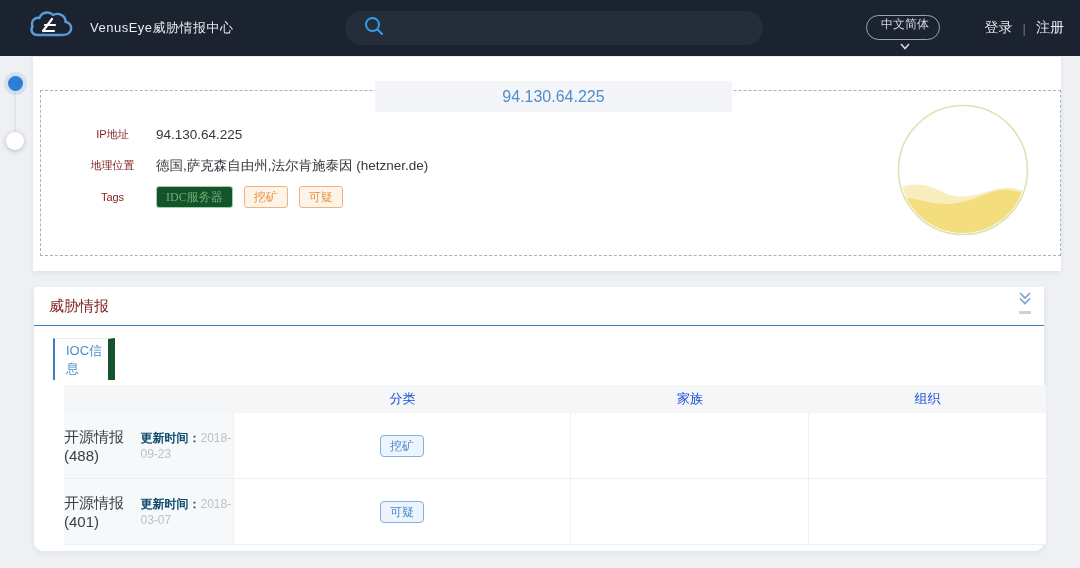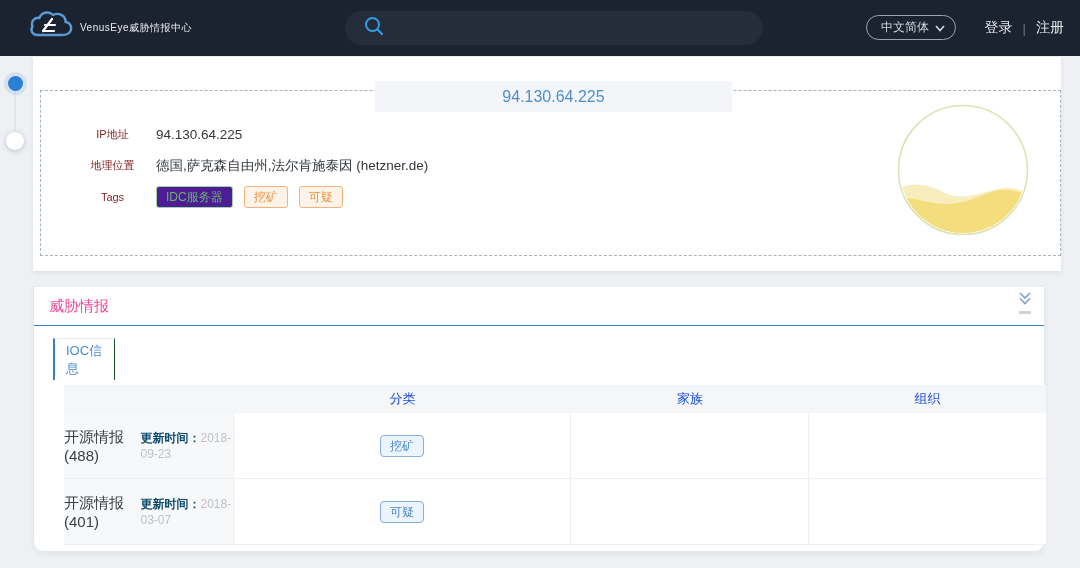--- a/index.html
+++ b/index.html
@@ -9,35 +9,35 @@
     background:#eef0f3;
     position:relative;
   }
 
   
   .topbar {
     position:absolute; left:0; top:0; width:1080px; height:56px;
     background:#1b2230; display:flex; align-items:center; z-index:30;
   }
   .brand { display:flex; align-items:center; margin-left:28px; cursor:pointer; }
-  .brand-title { color:#e8eaee; font-size:10px; margin-left:6px; letter-spacing:.5px; }
+  .brand-title { color:#e8eaee; font-size:13px; margin-left:16px; letter-spacing:.5px; }
   .searchbox {
     position:absolute; left:345px; top:11px; width:418px; height:34px;
     background:#252d3b; border-radius:17px; display:flex; align-items:center;
     padding:0 14px 0 18px;
   }
   .searchbox input {
     flex:1; background:transparent; border:none; outline:none;
     color:#c4cad2; font-size:13px; font-family:inherit;
   }
   .searchbox input::placeholder { color:#79828f; }
   .lang-pill {
     position:absolute; left:866px; top:15px; height:25px; padding:0 10px 0 14px;
     border:1px solid #9aa4b0; border-radius:13px; display:flex; align-items:center;
-    color:#d5dae0; font-size:12px; cursor:pointer; gap:6px;
+    color:#d5dae0; font-size:12px; cursor:pointer; gap:6px;flex-direction:column;
   }
   .auth { position:absolute; right:16px; top:0; height:56px; display:flex; align-items:center; gap:10px; }
   .auth a { color:#e6e9ed; font-size:14px; text-decoration:none; cursor:pointer; }
   .auth .sep { color:#6b7480; font-size:13px; }
 
   
   .stepper { position:absolute; left:6px; top:76px; width:18px; height:80px; z-index:5; }
   .stepper .line { position:absolute; left:8px; top:8px; width:2px; height:62px; background:#e2e5ea; }
   .dot-blue {
     position:absolute; left:2px; top:0; width:15px; height:15px; border-radius:50%;
@@ -64,40 +64,40 @@
   }
   .fields { position:absolute; left:28px; top:28px; }
   .frow { display:flex; height:31px; align-items:center; }
   .flabel { width:87px; color:#7f1d1d; font-size:11px;text-align:center; }
   .fvalue { color:#33383d; font-size:13.5px; }
   .tags-wrap { display:flex; gap:11px; align-items:center; }
   .tag {
     font-size:12px; line-height:1; padding:4px 9px; border-radius:3px; cursor:pointer;
     display:inline-block;
   }
-  .tag.green  { color:#6ab26e; background:#4c1d95; border:1px solid #9fd3a2; }
+  .tag.green  { color:#6ab26e; background:#14532d; border:1px solid #9fd3a2;font-family:Liberation Serif, serif; }
   .tag.orange { color:#e8913f; background:#fdf4e9; border:1px solid #f2b27c; }
   .gauge { position:absolute; left:860px; top:43px; width:140px; height:140px; z-index:2; }
 
   
   .card2 {
     position:absolute; left:33px; top:287px; width:1012px; height:265px;
     background:#ffffff; border:1px solid #e3e8ee; border-top:none;
     border-radius:0 0 10px 10px; box-shadow:0 2px 5px rgba(40,60,90,.06); z-index:10;
   }
   .sec-head {
     position:relative; height:39px; border-bottom:1px solid #3a7ec5;
     display:flex; align-items:center; padding:0 15px;
   }
-  .sec-title { color:#ec4899; font-size:15px; }
+  .sec-title { color:#7f1d1d; font-size:15px; }
   .collapse-ctl { position:absolute; right:8px; top:4px; width:22px; text-align:center; cursor:pointer; }
   .collapse-ctl .dash { width:12px; height:3px; background:#ccd2da; margin:1px auto 0; border-radius:1px; }
   .ioc-tab {
     position:absolute; left:19px; top:51px; width:62px; height:42px;
-    background:#ffffff; border-top:1px solid #e8ebf0; border-right:1px solid #14532d;
+    background:#ffffff; border-top:1px solid #e8ebf0; border-right:7px solid #14532d;
     border-left:2px solid #3a7ec5;
     color:#4a8bd0; font-size:13px; display:flex; align-items:center; padding-left:11px;
     cursor:pointer; z-index:2;
   }
   .tbl { position:absolute; left:30px; top:98px; width:982px; }
   .tbl-header {
     display:grid; grid-template-columns:170px 337px 238px 237px;
     height:28px; background:#f5f6f8; align-items:center;
   }
   .tbl-header .hcell { text-align:center; color:#1d4ed8; font-size:13px; }

